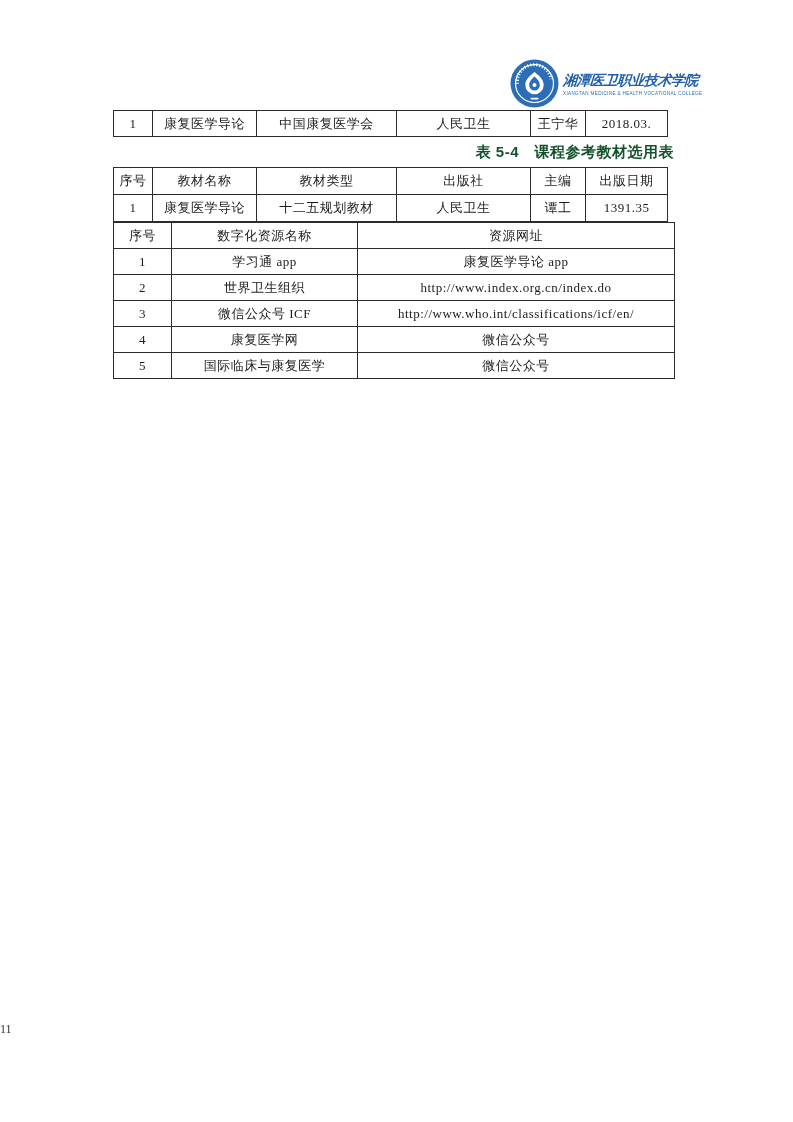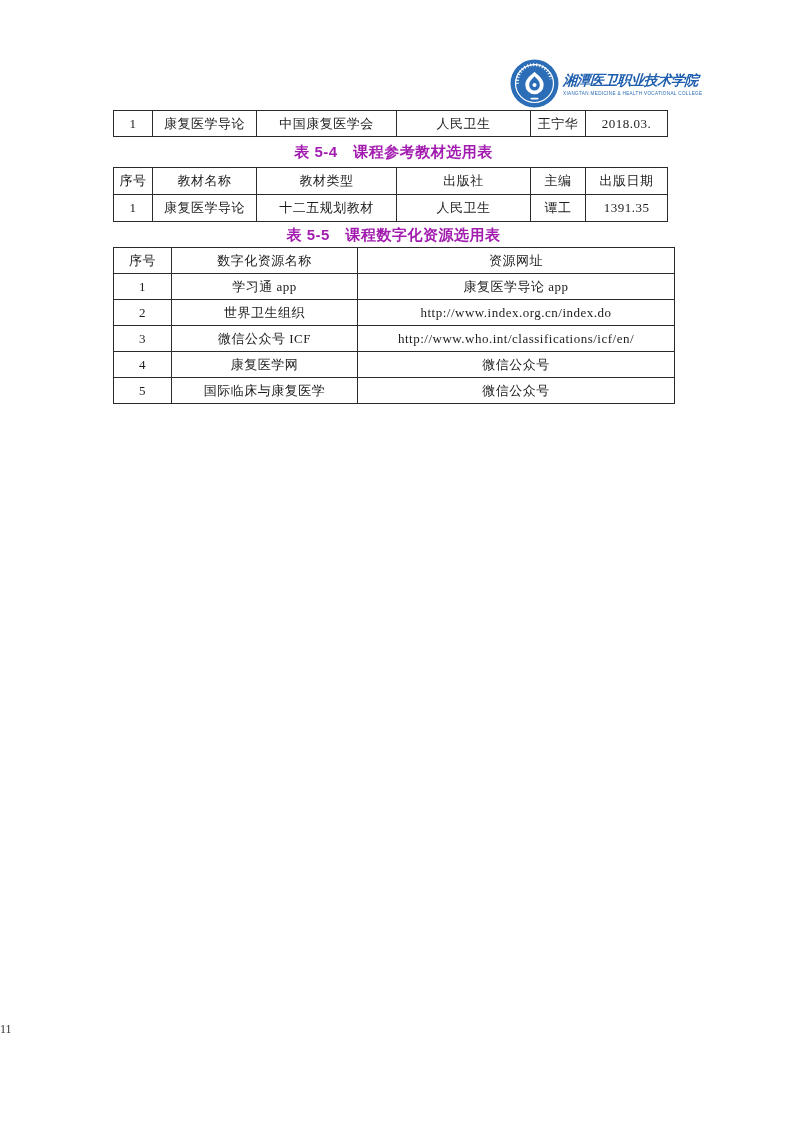--- a/index.html
+++ b/index.html
@@ -73,25 +73,25 @@
     white-space: nowrap;
     overflow: hidden;
   }
   .tbl-materials { width: 554px; }
   .tbl-materials td { height: 25px; }
   .tbl-54 td { height: 26px; }
   .tbl-resources { width: 561px; }
   .tbl-resources td { height: 25px; }
 
   .table-title {
-    text-align: center;
+    text-align: right;
     font-family: "Liberation Sans", "DejaVu Sans", sans-serif;
     font-weight: bold;
     font-size: 15px;
-    color: #a21caf;
+    color: #14532d;
     letter-spacing: 0.5px;
   }
   .title-54 { height: 30px; line-height: 30px; }
   .title-55 { height: 25px; line-height: 26px; }
 
   
   .page-number {
     position: absolute;
     top: 1022px;
     left: 0;
@@ -168,21 +168,20 @@
         <td>1</td>
         <td>康复医学导论</td>
         <td>十二五规划教材</td>
         <td>人民卫生</td>
         <td>谭工</td>
         <td>1391.35</td>
       </tr>
     </tbody>
       </table>
 
-    <div class="table-title title-55">表 5-5　课程数字化资源选用表</div>
 
     <table class="tbl-resources">
       <colgroup>
         <col style="width:58px">
           <col style="width:186px">
           <col style="width:317px">
       </colgroup>
       <tbody>
           <tr>
         <td>序号</td>

